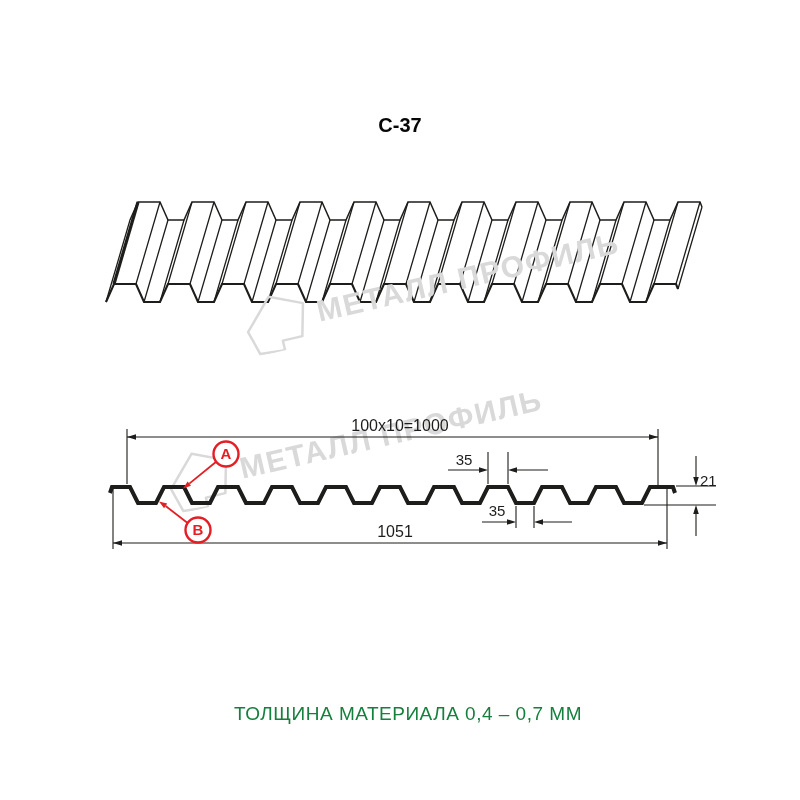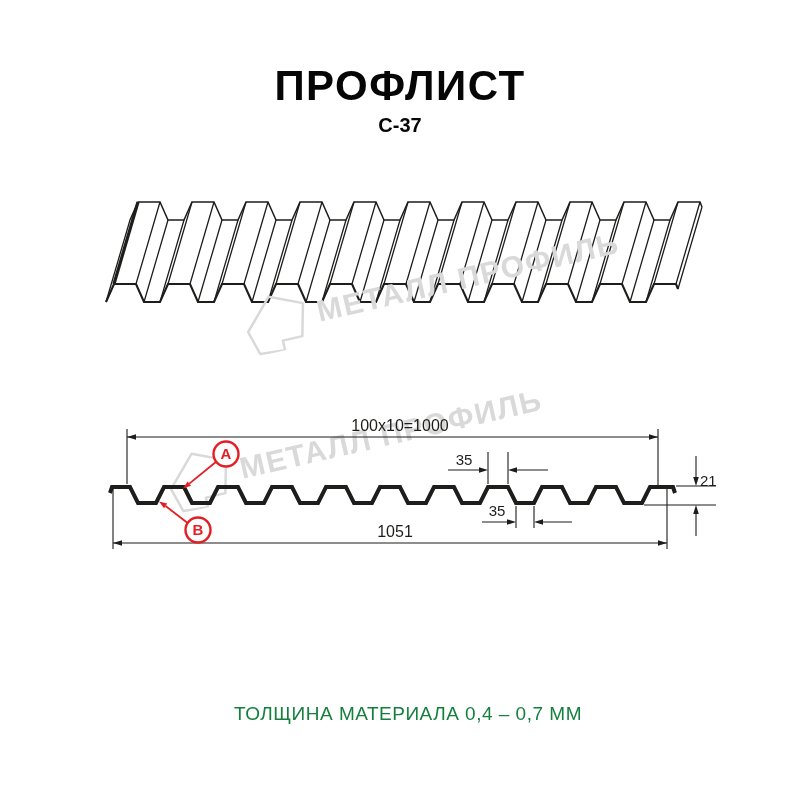--- a/index.html
+++ b/index.html
@@ -19,21 +19,20 @@
   .wm2{left:175px;top:455px;}
   .dimtext{font-family:"Liberation Sans",sans-serif;font-size:16px;fill:#1d1d1b;}
   .dimsmall{font-family:"Liberation Sans",sans-serif;font-size:15px;fill:#1d1d1b;}
   .ablabel{font-family:"Liberation Sans",sans-serif;font-size:15px;font-weight:700;fill:#e31e24;}
 </style>
 </head>
 <body>
 
 <div class="page">
 
-  <div class="title">ПРОФЛИСТ</div>
   <div class="subtitle">С-37</div>
 
   <svg class="layer" width="800" height="800" viewBox="0 0 800 800">
     <path d="M130,220 L138,202 L160,202 L168,220 L184,220 L192,202 L214,202 L222,220 L238,220 L246,202 L268,202 L276,220 L292,220 L300,202 L322,202 L330,220 L346,220 L354,202 L376,202 L384,220 L400,220 L408,202 L430,202 L438,220 L454,220 L462,202 L484,202 L492,220 L508,220 L516,202 L538,202 L546,220 L562,220 L570,202 L592,202 L600,220 L616,220 L624,202 L646,202 L654,220 L670,220 L678,202 L700,202 L702,207 L678,289 L676,284 L654,284 L646,302 L630,302 L622,284 L600,284 L592,302 L576,302 L568,284 L546,284 L538,302 L522,302 L514,284 L492,284 L484,302 L468,302 L460,284 L438,284 L430,302 L414,302 L406,284 L384,284 L376,302 L360,302 L352,284 L330,284 L322,302 L306,302 L298,284 L276,284 L268,302 L252,302 L244,284 L222,284 L214,302 L198,302 L190,284 L168,284 L160,302 L144,302 L136,284 L114,284 L106,302 Z" fill="#ffffff" stroke="none"></path>
     <path d="M130,220 L106,302 M160,202 L136,284 M168,220 L144,302 M184,220 L160,302 M192,202 L168,284 M214,202 L190,284 M222,220 L198,302 M238,220 L214,302 M246,202 L222,284 M268,202 L244,284 M276,220 L252,302 M292,220 L268,302 M300,202 L276,284 M322,202 L298,284 M330,220 L306,302 M346,220 L322,302 M354,202 L330,284 M376,202 L352,284 M384,220 L360,302 M400,220 L376,302 M408,202 L384,284 M430,202 L406,284 M438,220 L414,302 M454,220 L430,302 M462,202 L438,284 M484,202 L460,284 M492,220 L468,302 M508,220 L484,302 M516,202 L492,284 M538,202 L514,284 M546,220 L522,302 M562,220 L538,302 M570,202 L546,284 M592,202 L568,284 M600,220 L576,302 M616,220 L592,302 M624,202 L600,284 M646,202 L622,284 M654,220 L630,302 M670,220 L646,302 M678,202 L654,284 M700,202 L676,284 M702,207 L678,289 " fill="none" stroke="#1d1d1b" stroke-width="1.3"></path>
     <path d="M138,202 L114,284" fill="none" stroke="#1d1d1b" stroke-width="3.2"></path>
     <path d="M130,220 L138,202 L160,202 L168,220 L184,220 L192,202 L214,202 L222,220 L238,220 L246,202 L268,202 L276,220 L292,220 L300,202 L322,202 L330,220 L346,220 L354,202 L376,202 L384,220 L400,220 L408,202 L430,202 L438,220 L454,220 L462,202 L484,202 L492,220 L508,220 L516,202 L538,202 L546,220 L562,220 L570,202 L592,202 L600,220 L616,220 L624,202 L646,202 L654,220 L670,220 L678,202 L700,202 L702,207" fill="none" stroke="#1d1d1b" stroke-width="1.5"></path>
     <path d="M106,302 L114,284 L136,284 L144,302 L160,302 L168,284 L190,284 L198,302 L214,302 L222,284 L244,284 L252,302 L268,302 L276,284 L298,284 L306,302 L322,302 L330,284 L352,284 L360,302 L376,302 L384,284 L406,284 L414,302 L430,302 L438,284 L460,284 L468,302 L484,302 L492,284 L514,284 L522,302 L538,302 L546,284 L568,284 L576,302 L592,302 L600,284 L622,284 L630,302 L646,302 L654,284 L676,284 L678,289" fill="none" stroke="#1d1d1b" stroke-width="2.1"></path>
   </svg>
 

